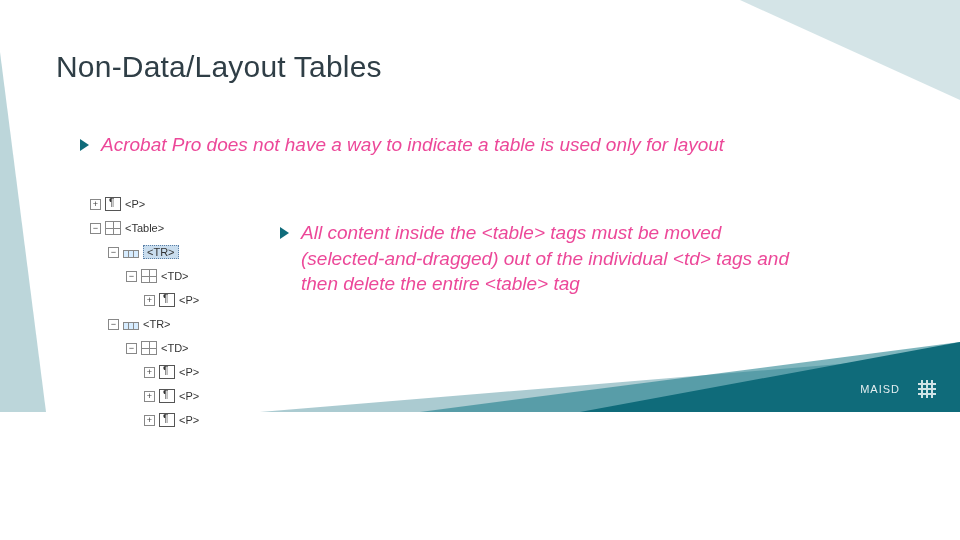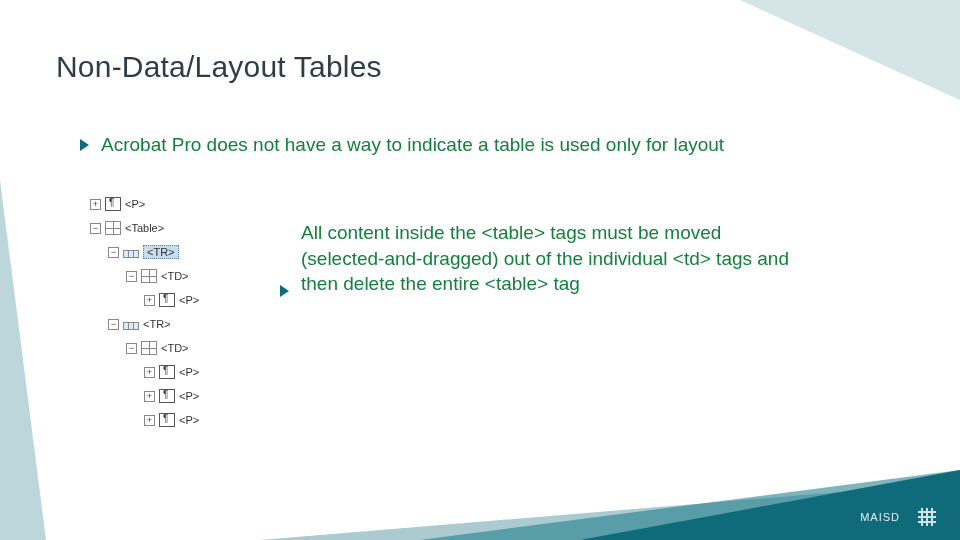--- a/index.html
+++ b/index.html
@@ -1,28 +1,28 @@
 <!DOCTYPE html>
 <html><head>
 <meta charset="utf-8">
 <style>
   * { box-sizing: border-box; margin: 0; padding: 0; }
   html, body { width: 960px; height: 540px; font-family: "Trebuchet MS", "Segoe UI", Tahoma, sans-serif; background: #fff; overflow: hidden; position: relative; }
-  .slide { position: relative; width: 960px; height: 540px; }
+  .slide { position: relative; width: 960px; height: 412px; }
   .title { position: absolute; left: 56px; top: 50px; font-size: 30px; color: #2f3e46; font-weight: 400; letter-spacing: 0.2px; }
   .bullet1 { position: absolute; left: 80px; top: 132px; width: 740px; display: flex; align-items: flex-start; }
-  .bullet2 { position: absolute; left: 280px; top: 220px; width: 520px; display: flex; align-items: flex-end; }
+  .bullet2 { position: absolute; left: 280px; top: 220px; width: 520px; display: flex; align-items: flex-start; }
   .arrow {
     width: 0; height: 0;
     border-top: 6px solid transparent;
     border-bottom: 6px solid transparent;
     border-left: 9px solid #0f6b7a;
     margin-top: 7px; margin-right: 12px; flex: 0 0 auto;
   }
-  .bullet-text { font-size: 19px; color: #15803d; line-height: 1.35; }
+  .bullet-text { font-size: 19px; color: #ec4899; line-height: 1.35; font-style: italic; }
   
   .tagtree {
     position: absolute; left: 90px; top: 192px; width: 140px;
     font-family: Tahoma, "Segoe UI", sans-serif; font-size: 11px; color: #333;
   }
   .tagtree .row { display: flex; align-items: center; height: 24px; position: relative; }
   .exp {
     width: 11px; height: 11px; border: 1px solid #888; background: #fff;
     display: inline-flex; align-items: center; justify-content: center;
     font-size: 9px; line-height: 1; color: #444; margin-right: 4px; flex:0 0 auto;

